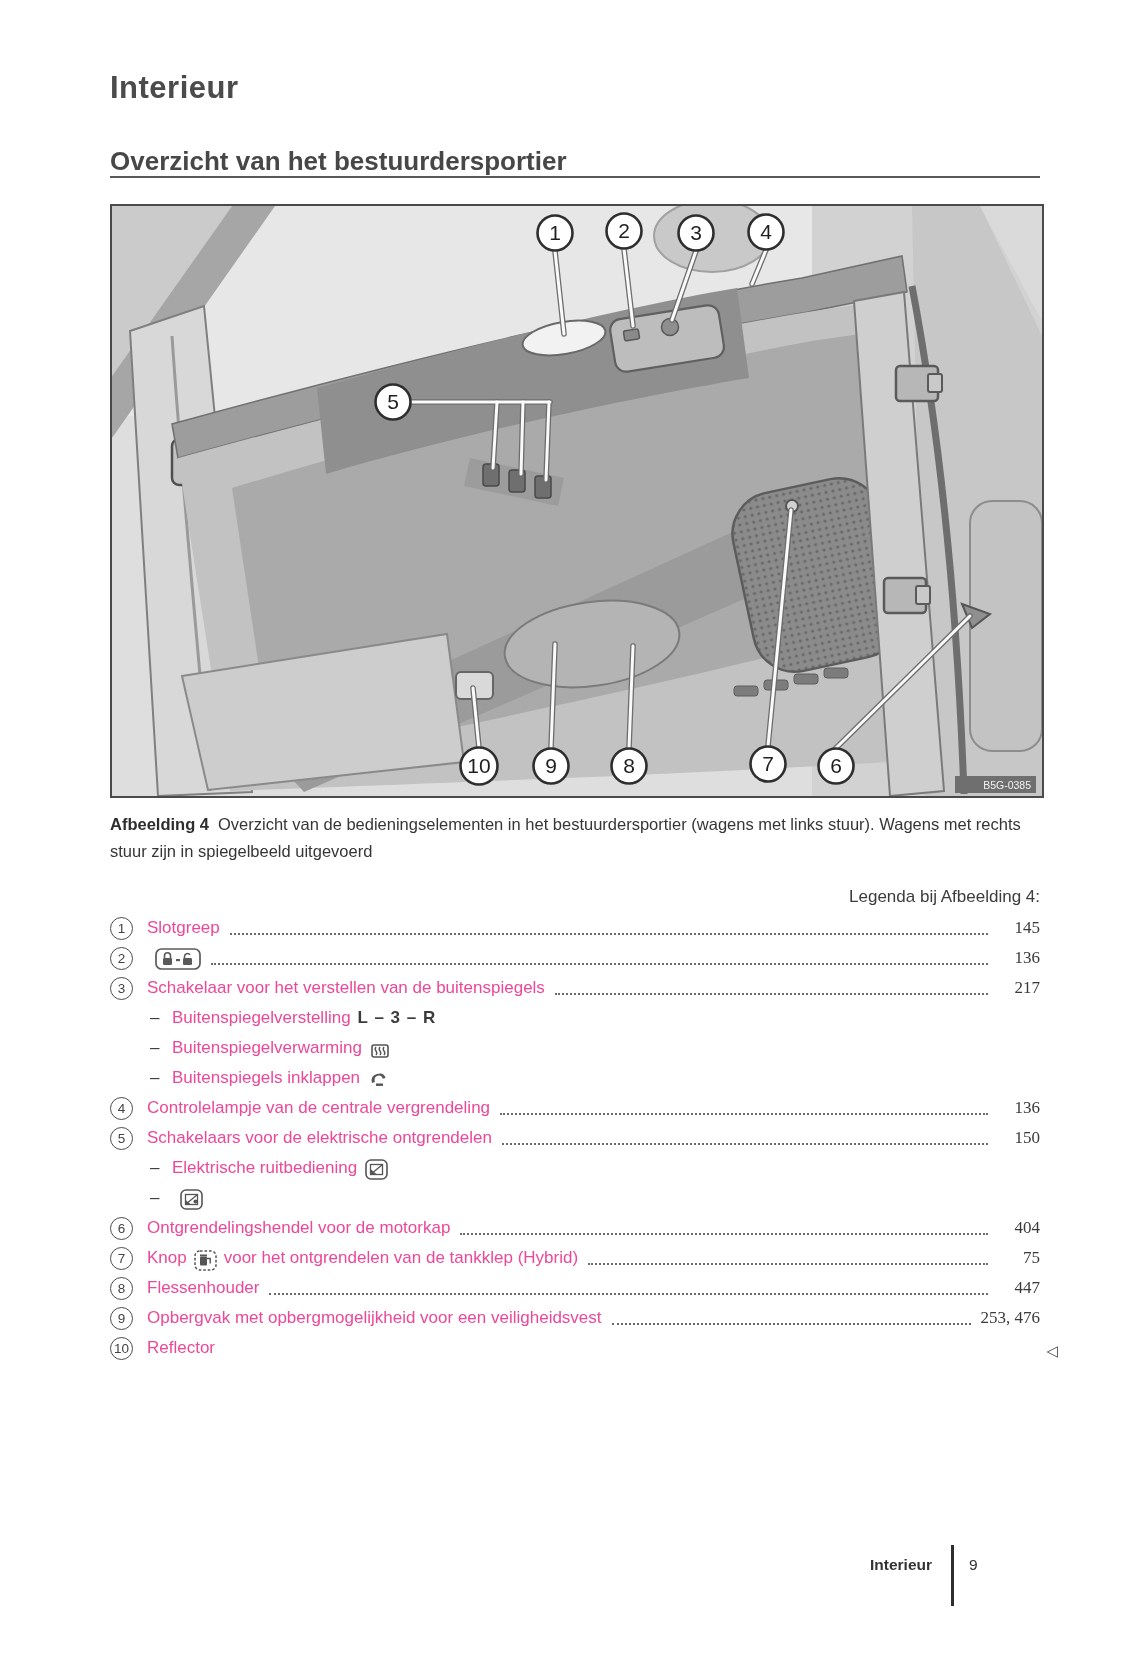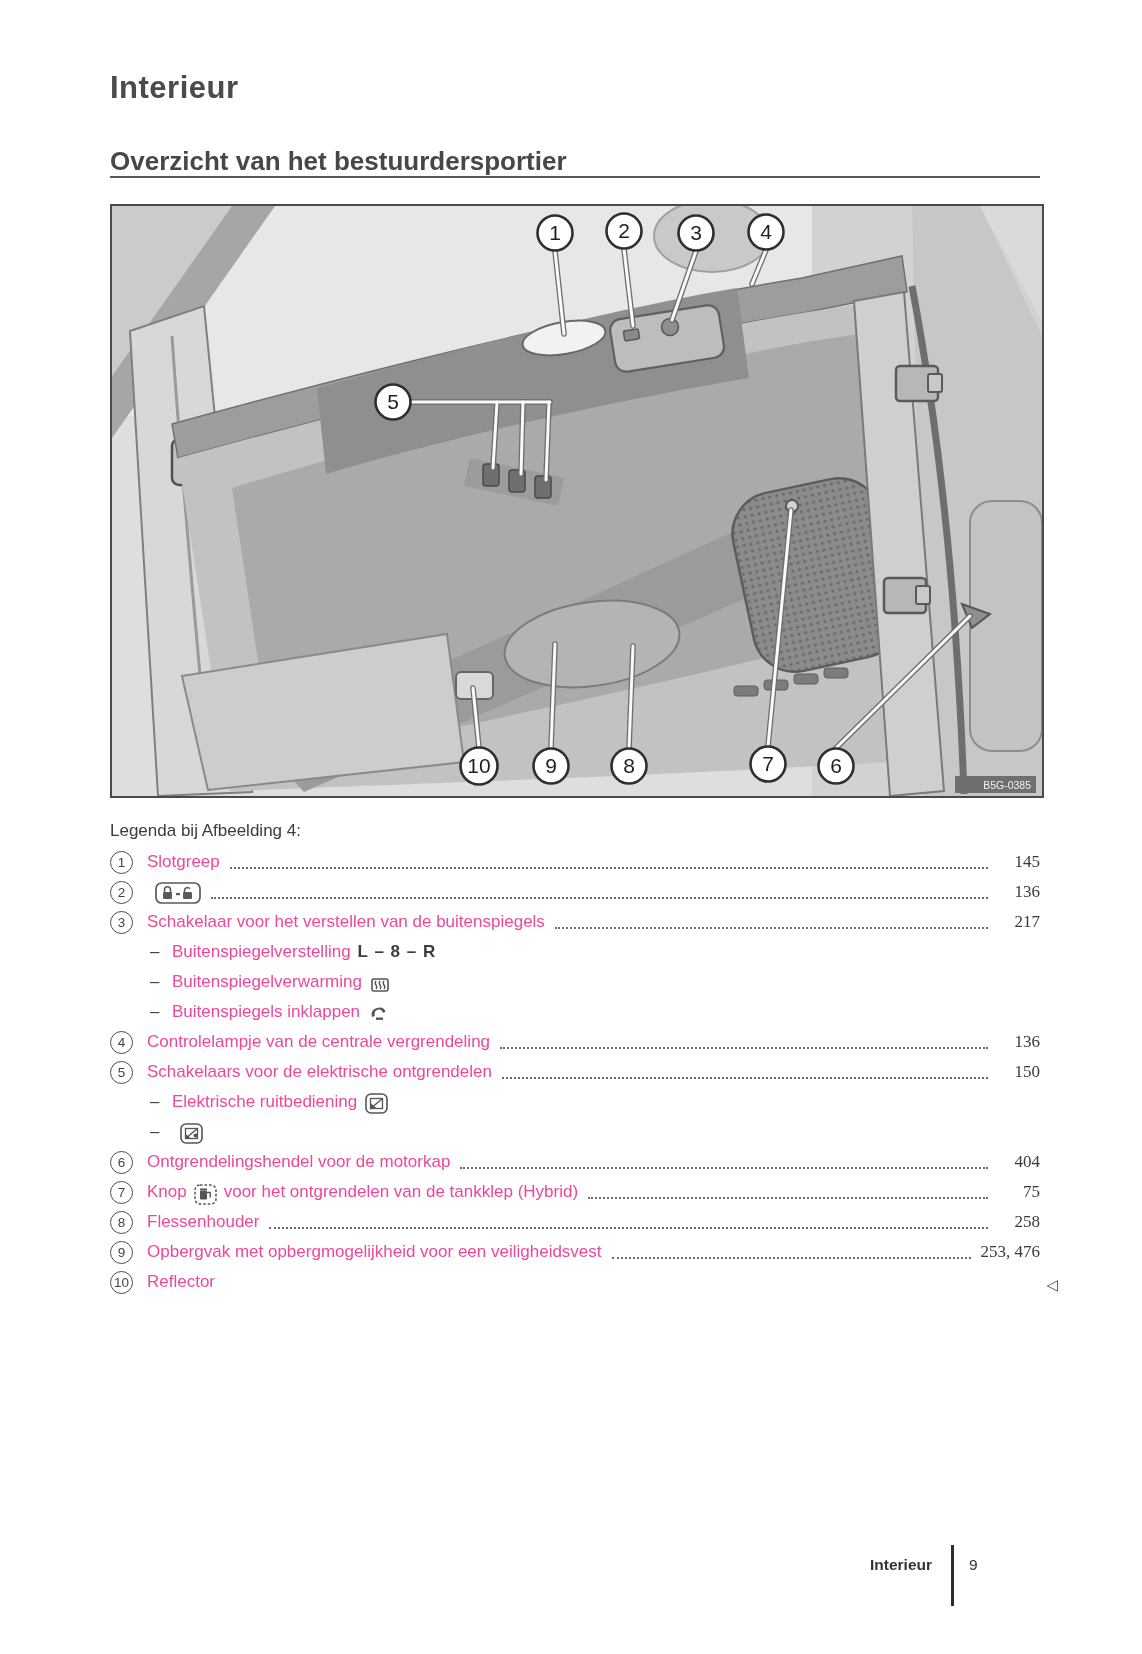--- a/index.html
+++ b/index.html
@@ -23,21 +23,21 @@
 
   .figure-box {
     width:930px; height:590px; border:2px solid #4a4a4a; background:#dedede;
     overflow:hidden;
   }
   .figure-box svg { display:block; }
 
   .caption { margin-top:13px; font-size:16.5px; line-height:26.5px; color:#363636; }
   .caption .cap-label { font-weight:bold; margin-right:9px; color:#2e2e2e; }
 
-  .legend-heading { margin-top:19px; margin-bottom:3px; font-size:17px; line-height:27px; color:#3c3c3c; }
+  .legend-heading { margin-top:19px; margin-bottom:3px; font-size:17px; line-height:27px; color:#3c3c3c;text-align:right; }
 
   .lrow { display:flex; align-items:center; height:30px; font-size:17px; position:relative; }
   .lnum {
     display:inline-flex; align-items:center; justify-content:center;
     width:23px; height:23px; border:1.7px solid #4c4c4c; border-radius:50%;
     font-size:13.5px; color:#444; flex-shrink:0; margin-right:14px; box-sizing:border-box;
   }
   .ltxt { white-space:nowrap; color:#ec4899; }
   .dots { flex:1; align-self:flex-end; margin:0 10px 8px 10px; min-width:28px;
           border-bottom:2.4px dotted #6a6a6a; height:0; }
@@ -215,20 +215,23 @@
           </g>
       </g>
 
       <g>
         <rect x="843" y="570" width="81" height="17" fill="#6f6f6f"></rect>
         <text class="img-code" x="919" y="583">B5G-0385</text>
       </g>
     </svg>
   </div>
 
+  <p class="caption">
+    <span class="cap-label">Afbeelding 4</span><span>Overzicht van de bedieningselementen in het bestuurdersportier (wagens met links stuur). Wagens met rechts stuur zijn in spiegelbeeld uitgevoerd</span>
+  </p>
 
   <div class="legend-heading">Legenda bij Afbeelding 4:</div>
 
   <div class="lrow">
     <span class="lnum">1</span>
     <span class="ltxt">Slotgreep</span>
     <span class="dots"></span>
     <span class="lpage">145</span>
   </div>
 
@@ -248,21 +251,21 @@
 
   <div class="lrow">
     <span class="lnum">3</span>
     <span class="ltxt">Schakelaar voor het verstellen van de buitenspiegels</span>
     <span class="dots"></span>
     <span class="lpage">217</span>
   </div>
   <div class="lsub">
     <span class="ldash">–</span>
     <span class="ltxt">Buitenspiegelverstelling</span>
-    <span class="lbold">L – 8 – R</span>
+    <span class="lbold">L – 3 – R</span>
   </div>
   <div class="lsub">
     <span class="ldash">–</span>
     <span class="ltxt">Buitenspiegelverwarming</span>
     <svg class="legend-icon" width="20" height="19" viewBox="0 0 20 19">
       <rect x="2" y="5" width="16" height="12" rx="2" fill="none" stroke="#555555" stroke-width="1.6"></rect>
       <path d="M6,15 q1.6,-2 0,-4 q-1.6,-2 0,-4" fill="none" stroke="#555555" stroke-width="1.4"></path>
       <path d="M10,15 q1.6,-2 0,-4 q-1.6,-2 0,-4" fill="none" stroke="#555555" stroke-width="1.4"></path>
       <path d="M14,15 q1.6,-2 0,-4 q-1.6,-2 0,-4" fill="none" stroke="#555555" stroke-width="1.4"></path>
     </svg>
@@ -328,21 +331,21 @@
     </svg>
     <span class="ltxt">voor het ontgrendelen van de tankklep (Hybrid)</span>
     <span class="dots"></span>
     <span class="lpage">75</span>
   </div>
 
   <div class="lrow">
     <span class="lnum">8</span>
     <span class="ltxt">Flessenhouder</span>
     <span class="dots"></span>
-    <span class="lpage">258</span>
+    <span class="lpage">447</span>
   </div>
 
   <div class="lrow">
     <span class="lnum">9</span>
     <span class="ltxt">Opbergvak met opbergmogelijkheid voor een veiligheidsvest</span>
     <span class="dots"></span>
     <span class="lpage">253, 476</span>
   </div>
 
   <div class="lrow">

